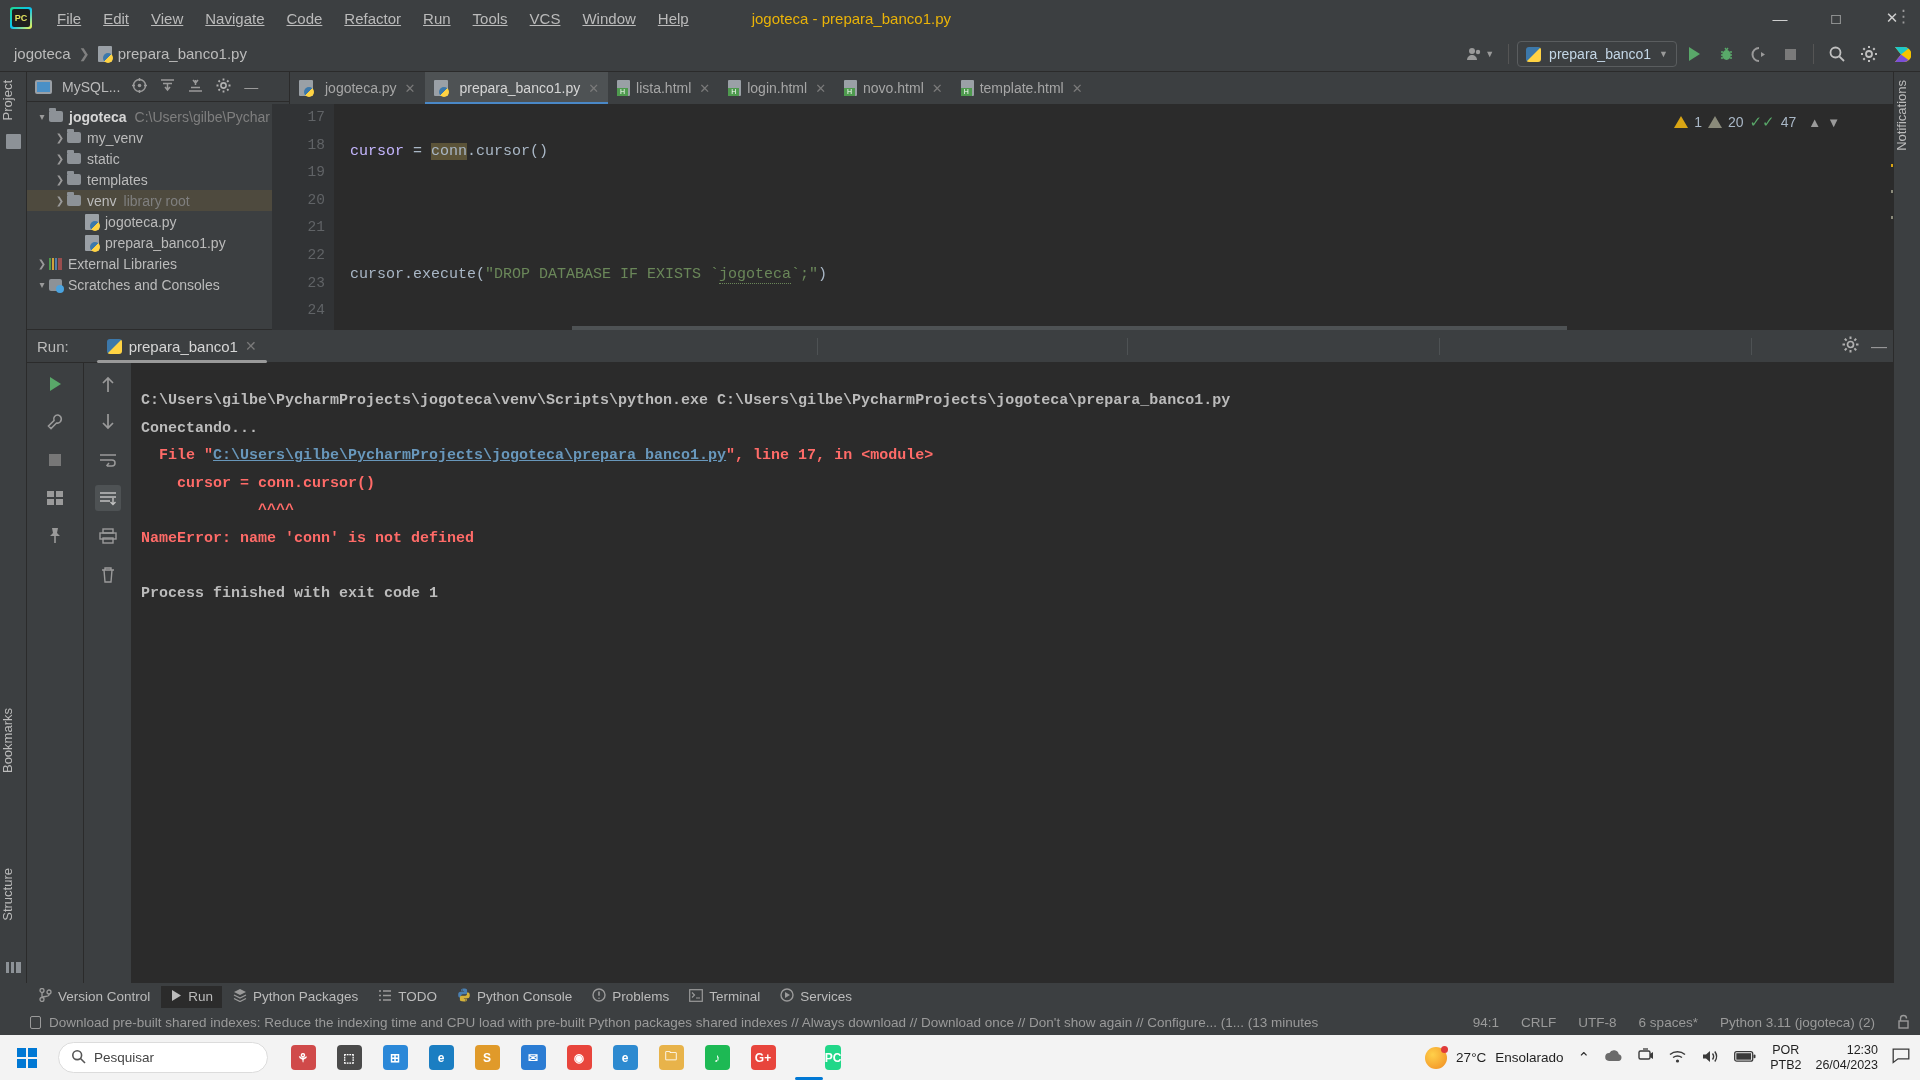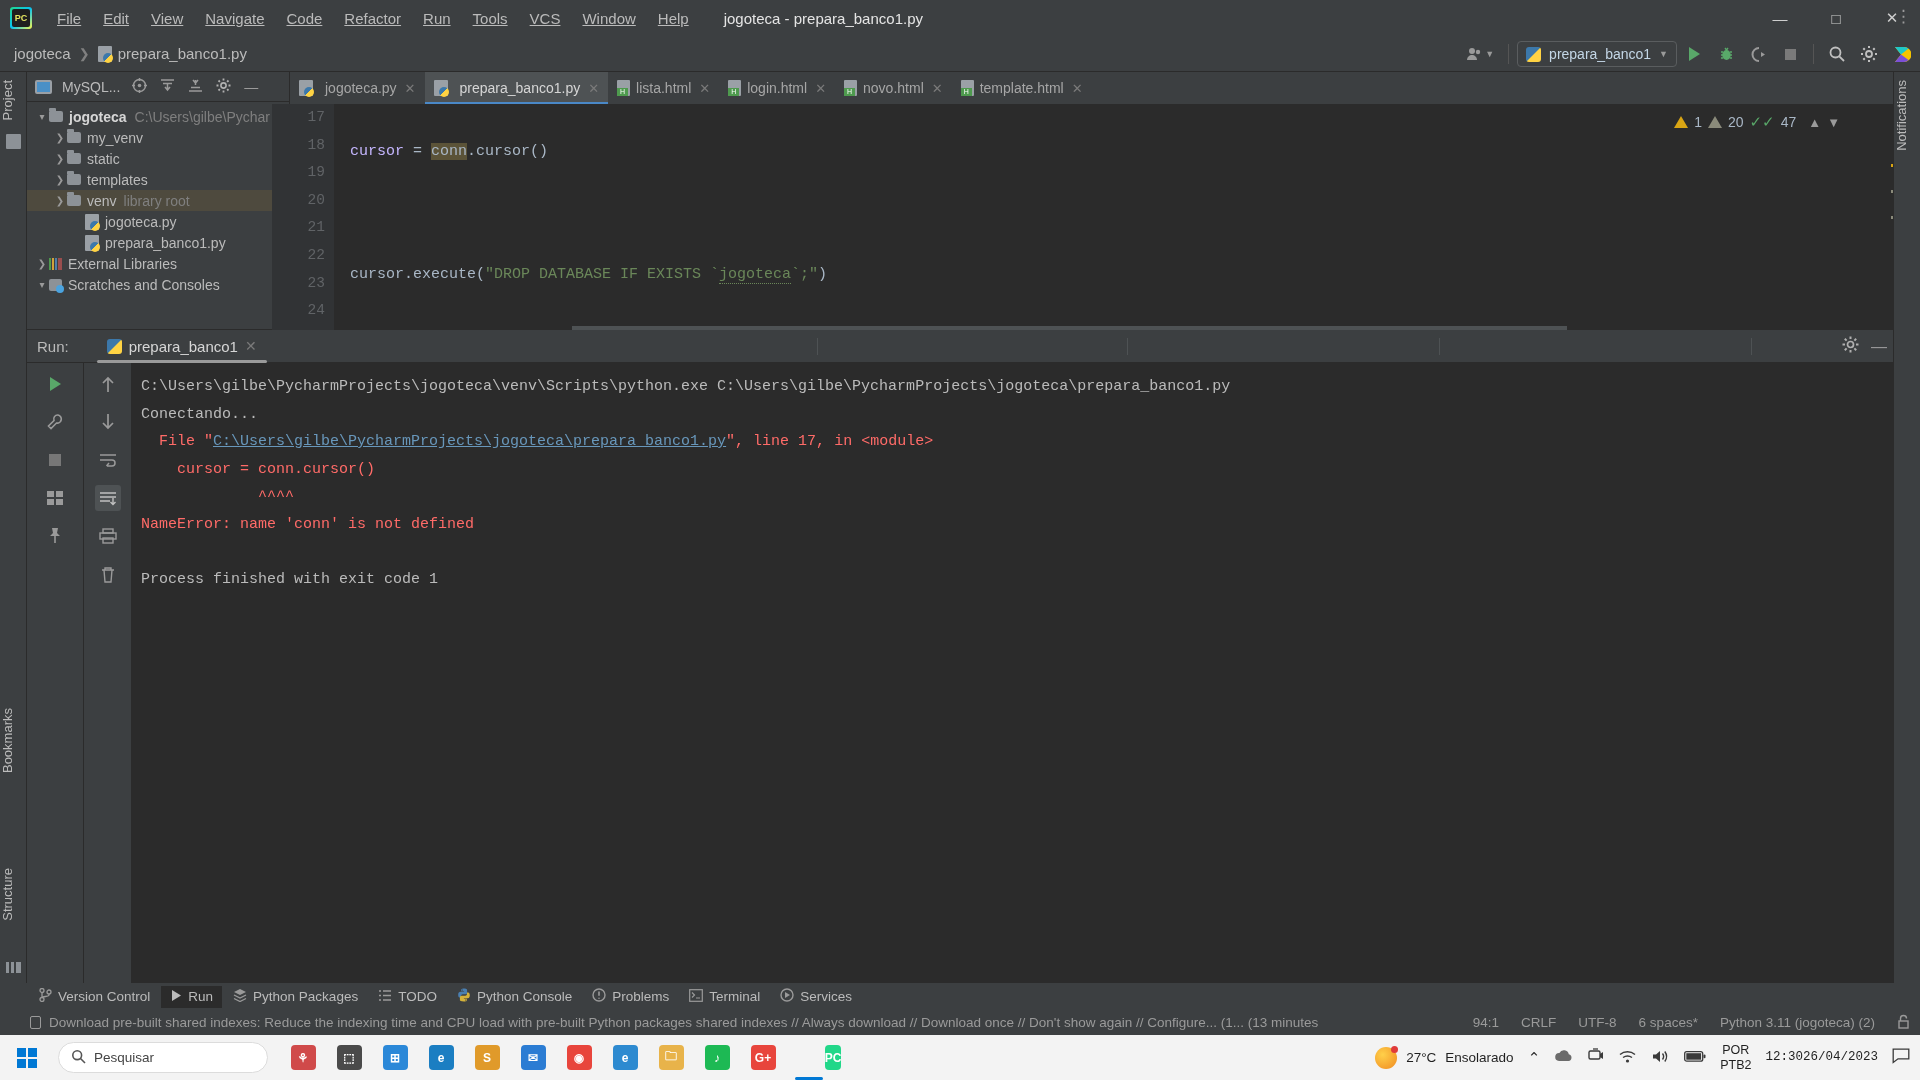--- a/index.html
+++ b/index.html
@@ -25,21 +25,21 @@
     content: "PC"; position: absolute; inset: 2px;
     background: #1f1f1f; color: #e4e560; font-size: 9px; font-weight: bold;
     display: flex; align-items: center; justify-content: center; border-radius: 2px;
   }
   .menu-item {
     color: #bbbbbb; font-size: 15px; padding: 4px 11px; cursor: default;
     white-space: nowrap;
   }
   .menu-item u { text-decoration: underline; }
   #win-title {
-    color: #e5e5e5; font-size: 15px; margin-left: 24px; white-space: nowrap;
+    color: #eab308; font-size: 15px; margin-left: 52px; white-space: nowrap;
   }
   #win-controls {
     position: absolute; right: 0; top: 0; height: 36px; display: flex;
   }
   .wbtn {
     width: 56px; height: 36px; display: flex; align-items: center;
     justify-content: center; color: #cfcfcf; font-size: 15px;
   }
 
   
@@ -202,21 +202,21 @@
   }
   .rs-ico{width:26px;height:26px;display:flex;align-items:center;justify-content:center;color:#9a9a9a;font-size:15px;}
   #run-side2{
     position:absolute; left:57px; top:33px; width:47px; bottom:0;
     background:#3c3f41;
     display:flex; flex-direction:column; align-items:center; padding-top:8px; gap:12px;
   }
   #console {
     position:absolute; left:104px; top:33px; right:0; bottom:0;
     background:#2b2b2b; font-family:"Liberation Mono", monospace;
-    font-size:15px; padding:10px 0 0 10px; overflow:hidden;
+    font-size:15px; padding:24px 0 0 10px; overflow:hidden;font-weight:bold;
   }
   #console div{ height:27.5px; line-height:27.5px; white-space:pre; }
   .c-norm{color:#bbbbbb;}
   .c-err{color:#ff6b68;}
   .c-link{color:#6897bb;text-decoration:underline;}
 
   
   #bottom-tabs {
     position:absolute; left:0; bottom:70px; width:1920px; height:27px;
     background:#3c3f41; display:flex; align-items:center; padding-left:30px; gap:2px;
@@ -245,21 +245,21 @@
   .win-sq i{background:#0078d4;display:block;}
   #search-box{
     width:210px;height:31px;background:#fff;border-radius:16px;display:flex;align-items:center;
     gap:8px;padding:7px 12px;margin-left:4px;color:#444;font-size:13.5px;border:1px solid #dcdcdc;
   }
   .tb-app{width:46px;height:45px;display:flex;align-items:center;justify-content:center;position:relative;}
   .tb-app.active::after{content:"";position:absolute;bottom:0;left:9px;right:9px;height:3px;background:#0078d4;border-radius:2px;}
   .appsq{width:25px;height:25px;border-radius:4px;display:flex;align-items:center;justify-content:center;color:#fff;font-size:12px;font-weight:bold;}
   #tray{position:absolute;right:0;height:45px;display:flex;align-items:center;gap:14px;padding-right:10px;color:#1f1f1f;font-size:13.5px;}
   .tray-ico{font-size:15px;color:#2b2b2b;}
-  #clock{display:flex;flex-direction:row;align-items:flex-end;font-size:12.5px;line-height:15px;color:#1f1f1f;font-family:Liberation Mono, monospace;}
+  #clock{display:flex;flex-direction:column;align-items:flex-end;font-size:12.5px;line-height:15px;color:#1f1f1f;}
   #lang{display:flex;flex-direction:column;align-items:center;font-size:12.5px;line-height:15px;color:#1f1f1f;}
 </style>
 </head>
 <body>
 
 <div id="titlebar">
   <div id="pc-logo"></div>
   <div id="menus" style="display:flex;">
     <div class="menu-item"><u>File</u></div>
     <div class="menu-item"><u>Edit</u></div>

